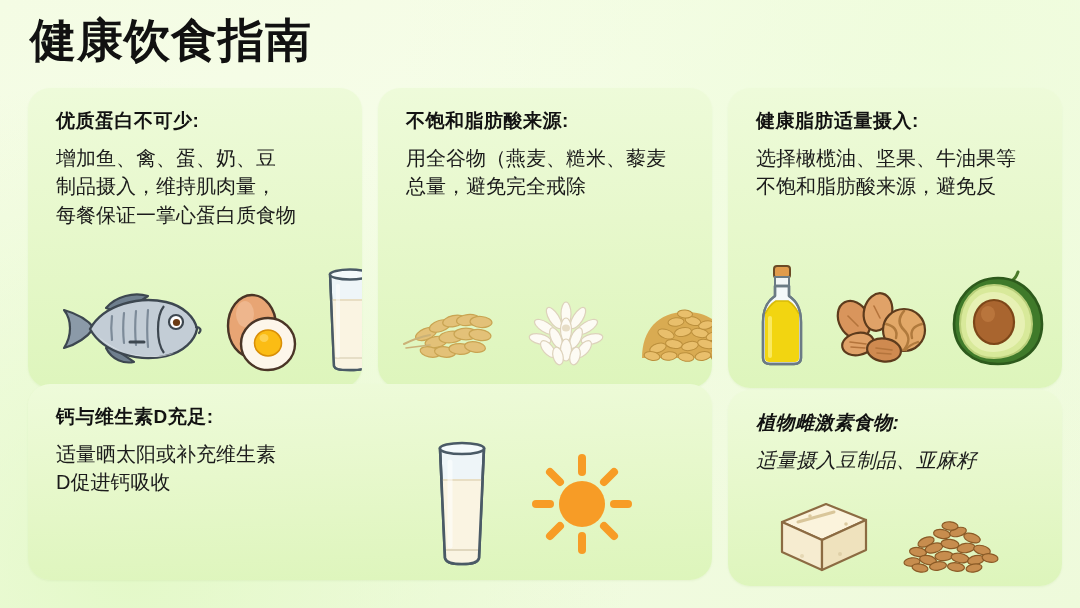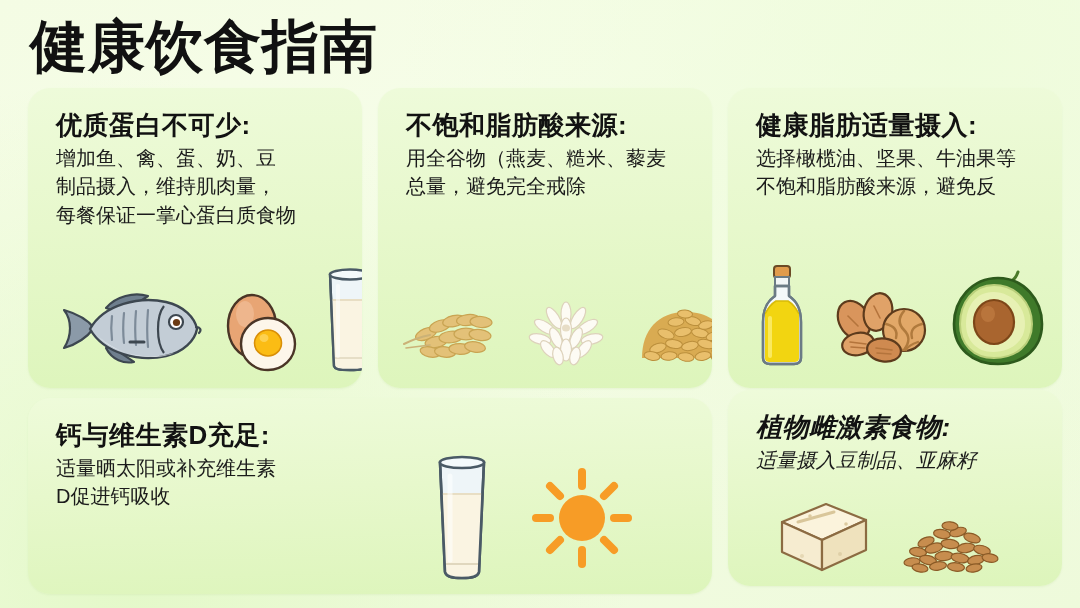--- a/index.html
+++ b/index.html
@@ -21,21 +21,21 @@
     background:
       radial-gradient(circle at 12% 95%, rgba(225,248,196,0.85) 0%, rgba(225,248,196,0) 45%),
       radial-gradient(circle at 88% 10%, rgba(238,252,219,0.9) 0%, rgba(238,252,219,0) 50%);
   }
 
   
   .title {
     position: absolute;
     left: 30px;
     top: 14px;
-    font-size: 57px;
+    font-size: 46px;
     font-weight: 700;
     letter-spacing: 1px;
     color: #111111;
     line-height: 1.15;
     white-space: nowrap;
   }
 
   
   .card {
     position: absolute;
@@ -47,41 +47,41 @@
   .card-inner {
     position: relative;
     width: 100%;
     height: 100%;
   }
 
   .card-head {
     position: absolute;
     left: 28px;
     top: 20px;
-    font-size: 26px;
+    font-size: 19px;
     font-weight: 700;
     color: #121212;
     letter-spacing: 0.5px;
     white-space: nowrap;
   }
   .card-body {
     position: absolute;
     left: 28px;
     top: 56px;
     font-size: 20px;
     line-height: 1.42;
     color: #1b1b1b;
     font-weight: 500;
   }
 
   
   #card-protein   { left: 28px;  top: 88px;  width: 334px; height: 300px; }
   #card-carbs     { left: 378px; top: 88px;  width: 334px; height: 300px; }
   #card-fats      { left: 728px; top: 88px;  width: 334px; height: 300px; }
-  #card-calcium   { left: 28px;  top: 398px; width: 684px; height: 196px; }
+  #card-calcium   { left: 28px;  top: 384px; width: 684px; height: 196px; }
   #card-phyto     { left: 728px; top: 390px; width: 334px; height: 196px; font-style: italic; }
 
   #card-calcium .card-body { width: 340px; }
 
   
   .art-row {
     position: absolute;
     display: flex;
     align-items: flex-end;
     gap: 14px;

